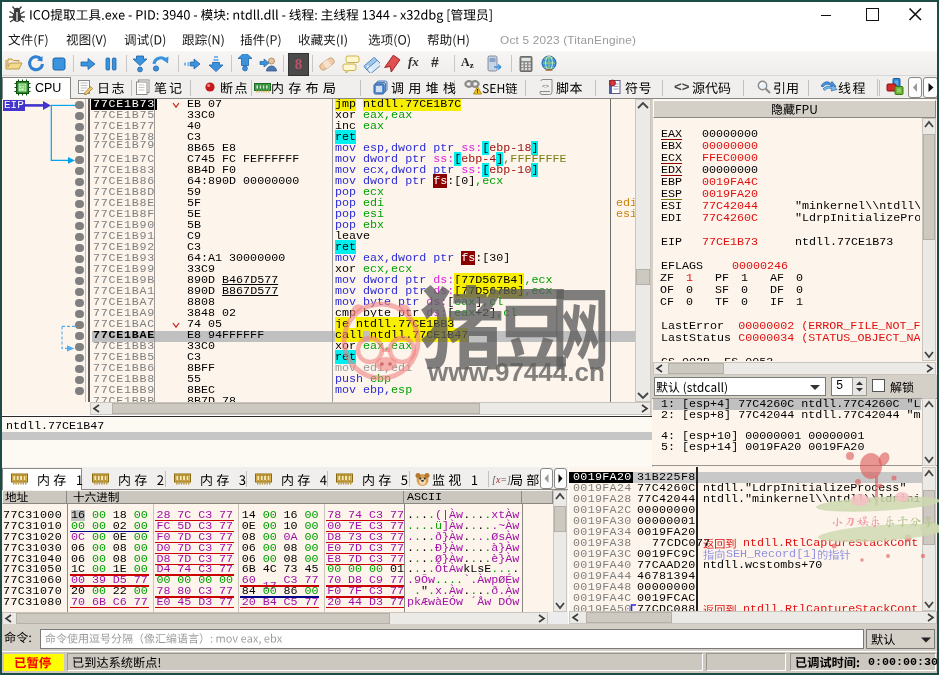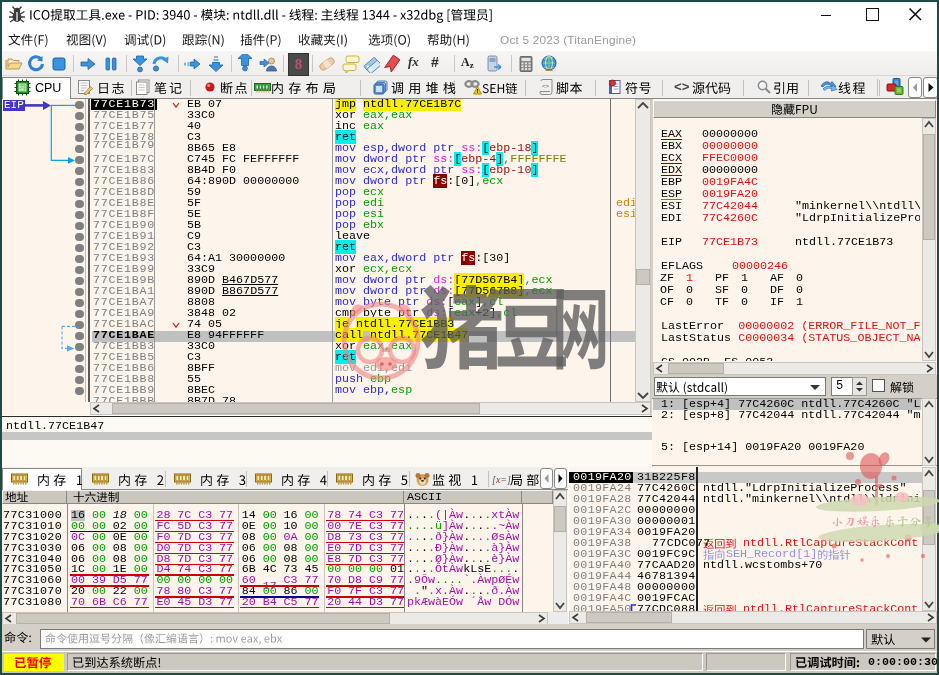--- a/index.html
+++ b/index.html
@@ -553,20 +553,21 @@
       <path d="M4 11 L7.5 14.5 L11 11 Z" fill="#333"></path>
     </svg>
 <div class="abs" style="left:872px;top:379px;width:13px;height:13px;background:#fff;border:1px solid #555;box-sizing:border-box"></div>
 <svg style="position:absolute;left:890.0px;top:377.7px;overflow:visible" width="26" height="18">
       <path transform="translate(0,13.8)" d="M3.1 -6.3V-4.9H2.1V-6.3ZM3.8 -6.3H4.9V-4.9H3.8ZM1.9 -7C2.1 -7.4 2.4 -7.8 2.5 -8.3H4.1C3.9 -7.9 3.8 -7.4 3.6 -7ZM2.3 -10.1C1.9 -8.6 1.2 -7.2 0.4 -6.3C0.6 -6.1 0.9 -5.9 1.1 -5.7L1.3 -6.1V-3.8C1.3 -2.5 1.2 -0.7 0.4 0.6C0.6 0.7 0.9 0.9 1.1 1C1.6 0.2 1.8 -0.9 2 -1.9H3.1V0.3H3.8V-1.9H4.9V-0.1C4.9 0 4.8 0.1 4.7 0.1C4.6 0.1 4.3 0.1 3.9 0.1C4 0.3 4.1 0.6 4.1 0.9C4.7 0.9 5.1 0.8 5.3 0.7C5.6 0.6 5.6 0.3 5.6 -0.1V-7H4.4C4.7 -7.5 4.9 -8.2 5.1 -8.7L4.6 -9L4.5 -9H2.8C2.9 -9.3 3 -9.6 3.1 -9.9ZM3.1 -4.2V-2.6H2C2.1 -3 2.1 -3.5 2.1 -3.8V-4.2ZM3.8 -4.2H4.9V-2.6H3.8ZM7 -5.5C6.8 -4.5 6.4 -3.5 5.9 -2.8C6.1 -2.7 6.5 -2.6 6.6 -2.4C6.8 -2.8 7.1 -3.2 7.2 -3.6H8.6V-2.2H6.1V-1.4H8.6V0.9H9.4V-1.4H11.5V-2.2H9.4V-3.6H11.2V-4.4H9.4V-5.5H8.6V-4.4H7.5C7.6 -4.7 7.7 -5.1 7.8 -5.4ZM6.1 -9.5V-8.7H7.8C7.6 -7.6 7.1 -6.6 5.9 -6.1C6 -5.9 6.3 -5.6 6.4 -5.4C7.8 -6.1 8.4 -7.3 8.6 -8.7H10.3C10.3 -7.3 10.2 -6.7 10 -6.6C10 -6.5 9.9 -6.5 9.7 -6.5C9.5 -6.5 9.1 -6.5 8.6 -6.5C8.7 -6.3 8.8 -6 8.8 -5.8C9.3 -5.7 9.8 -5.7 10.1 -5.8C10.4 -5.8 10.6 -5.9 10.7 -6.1C11 -6.4 11.1 -7.1 11.2 -9.1C11.2 -9.3 11.2 -9.5 11.2 -9.5Z M19.7 -5.4V-3.3C19.7 -2.1 19.4 -0.6 16.4 0.3C16.6 0.5 16.9 0.8 17 1C20.1 -0.1 20.5 -1.8 20.5 -3.3V-5.4ZM20.1 -0.7C21.1 -0.2 22.4 0.5 23 0.9L23.6 0.3C22.9 -0.2 21.6 -0.8 20.6 -1.3ZM17.3 -9.3C17.8 -8.7 18.2 -7.8 18.4 -7.2L19.2 -7.6C18.9 -8.2 18.5 -9 18 -9.7ZM22.3 -9.6C22 -9 21.5 -8 21.1 -7.5L21.8 -7.2C22.2 -7.8 22.7 -8.6 23.1 -9.3ZM14.1 -10C13.8 -8.9 13.1 -7.8 12.4 -7.1C12.5 -6.9 12.8 -6.5 12.9 -6.3C13.3 -6.8 13.7 -7.3 14 -7.9H17V-8.7H14.5C14.7 -9.1 14.8 -9.4 14.9 -9.8ZM12.8 -4.1V-3.3H14.4V-1C14.4 -0.4 13.9 0.1 13.7 0.3C13.8 0.4 14.1 0.7 14.2 0.9C14.4 0.7 14.8 0.5 16.9 -0.7C16.9 -0.9 16.8 -1.2 16.7 -1.5L15.3 -0.7V-3.3H16.9V-4.1H15.3V-5.7H16.7V-6.6H13.3V-5.7H14.4V-4.1ZM19.7 -10.2V-6.9H17.5V-1.2H18.4V-6H21.9V-1.3H22.8V-6.9H20.6V-10.2Z" fill="#000"></path>
     </svg>
 <div class="abs" style="left:652px;top:398px;width:285px;height:68px;background:#fdf5ec;border-top:1px solid #9a9690;border-bottom:1px solid #9a9690;box-sizing:border-box"></div>
 <div class="abs" style="left:653px;top:399.1px;width:268px;height:10.8px;background:#c0c0c0"></div>
 <div class="abs m" style="left:661px;top:399.1px;width:260px;height:11px;line-height:10.8px;overflow:hidden">1: [esp+4] 77C4260C ntdll.77C4260C "L</div>
 <div class="abs m" style="left:661px;top:409.9px;width:260px;height:11px;line-height:10.8px;overflow:hidden">2: [esp+8] 77C42044 ntdll.77C42044 "m</div>
+<div class="abs m" style="left:661px;top:431.4px;width:260px;height:11px;line-height:10.8px;overflow:hidden">4: [esp+10] 00000001 00000001</div>
 <div class="abs m" style="left:661px;top:442.1px;width:260px;height:11px;line-height:10.8px;overflow:hidden">5: [esp+14] 0019FA20 0019FA20</div>
 <div class="abs" style="left:922px;top:398px;width:14px;height:68px;background:#eceae6;border:1px solid #c9c5bd;box-sizing:border-box"></div>
 <svg class="abs" style="left:922px;top:398px" width="14" height="14">
       <path d="M3 9 L7.0 4 L11 9" fill="none" stroke="#444" stroke-width="1.8"></path>
     </svg>
 <svg class="abs" style="left:922px;top:452px" width="14" height="14">
       <path d="M3 5 L7.0 10 L11 5" fill="none" stroke="#444" stroke-width="1.8"></path>
     </svg>
 <div class="abs" style="left:2px;top:467px;width:566px;height:158px;background:#f1efed"></div>
 <div class="abs" style="left:2px;top:467px;width:566px;height:23px;background:#f1efed;border-bottom:1px solid #8a8884;box-sizing:border-box"></div>
@@ -709,21 +710,21 @@
 <svg style="position:absolute;left:5.0px;top:488.2px;overflow:visible" width="25" height="17">
       <path transform="translate(0,13.3)" d="M5 -8.7V-5.5L3.7 -5L4 -4.2L5 -4.6V-0.9C5 0.3 5.4 0.7 6.7 0.7C7 0.7 9.2 0.7 9.6 0.7C10.8 0.7 11.1 0.2 11.2 -1.4C11 -1.5 10.6 -1.6 10.4 -1.8C10.3 -0.4 10.2 -0.1 9.5 -0.1C9.1 -0.1 7.1 -0.1 6.7 -0.1C6 -0.1 5.8 -0.3 5.8 -0.9V-4.9L7.4 -5.6V-1.7H8.2V-6L9.8 -6.6C9.8 -4.8 9.8 -3.5 9.7 -3.2C9.7 -2.9 9.6 -2.9 9.4 -2.9C9.3 -2.9 8.9 -2.9 8.6 -2.9C8.7 -2.7 8.8 -2.4 8.8 -2.2C9.1 -2.2 9.6 -2.2 9.9 -2.3C10.3 -2.3 10.5 -2.5 10.5 -3C10.6 -3.5 10.6 -5.2 10.6 -7.4L10.7 -7.6L10.1 -7.8L9.9 -7.7L9.7 -7.5L8.2 -6.8V-9.7H7.4V-6.5L5.8 -5.8V-8.7ZM0.4 -1.8 0.7 -0.9C1.8 -1.4 3.1 -2 4.3 -2.5L4.1 -3.3L2.8 -2.8V-6.1H4.2V-6.9H2.8V-9.6H2V-6.9H0.5V-6.1H2V-2.4C1.4 -2.2 0.8 -1.9 0.4 -1.8Z M16.6 -7.2V-0.3H15.2V0.5H22.8V-0.3H20.1V-4.9H22.6V-5.7H20.1V-9.7H19.2V-0.3H17.5V-7.2ZM12 -1.9 12.3 -1C13.4 -1.5 14.8 -2.1 16.2 -2.7L16 -3.4L14.5 -2.8V-6.1H16V-6.9H14.5V-9.6H13.7V-6.9H12.1V-6.1H13.7V-2.5C13.1 -2.3 12.5 -2.1 12 -1.9Z" fill="#000"></path>
     </svg>
 <svg style="position:absolute;left:73.0px;top:488.2px;overflow:visible" width="48" height="17">
       <path transform="translate(0,13.3)" d="M5.3 -9.7V-5.4H0.6V-4.5H5.3V0.9H6.3V-4.5H11V-5.4H6.3V-9.7Z M12.3 -6.7V-5.8H22.6V-6.7ZM15.2 -4.4C14.4 -2.7 13.2 -0.9 12.1 0.3C12.4 0.4 12.8 0.7 13 0.9C14.1 -0.4 15.3 -2.3 16.1 -4.1ZM18.6 -4.1C19.7 -2.6 21.1 -0.4 21.7 0.8L22.6 0.3C21.9 -0.9 20.5 -3 19.4 -4.5ZM16.3 -9.4C16.7 -8.6 17.2 -7.6 17.4 -6.9L18.3 -7.3C18.1 -7.9 17.6 -8.9 17.2 -9.7Z M24.1 -9C24.8 -8.4 25.6 -7.6 25.9 -7.1L26.6 -7.6C26.2 -8.1 25.4 -8.9 24.8 -9.5ZM31.6 -9.5V-7.6H29.6V-9.5H28.8V-7.6H27.1V-6.8H28.8V-5.4L28.8 -4.7H27.1V-3.9H28.7C28.5 -3 28.1 -2.1 27.2 -1.5C27.4 -1.4 27.7 -1 27.9 -0.9C28.9 -1.6 29.3 -2.8 29.5 -3.9H31.6V-0.9H32.4V-3.9H34.2V-4.7H32.4V-6.8H33.9V-7.6H32.4V-9.5ZM29.6 -6.8H31.6V-4.7H29.6L29.6 -5.4ZM26.2 -5.5H23.8V-4.7H25.4V-1.4C24.9 -1.2 24.3 -0.7 23.6 -0L24.2 0.8C24.8 -0 25.4 -0.7 25.8 -0.7C26 -0.7 26.4 -0.3 26.9 -0C27.7 0.5 28.7 0.6 30.1 0.6C31.2 0.6 33.3 0.5 34.1 0.5C34.1 0.2 34.3 -0.2 34.4 -0.4C33.3 -0.3 31.5 -0.2 30.1 -0.2C28.8 -0.2 27.9 -0.3 27.1 -0.7C26.7 -1 26.5 -1.2 26.2 -1.3Z M42.6 -8.7V-2.3H43.5V-8.7ZM44.7 -9.6V-0.3C44.7 -0.1 44.6 -0 44.5 -0C44.3 -0 43.6 -0 42.9 -0C43 0.2 43.2 0.6 43.2 0.9C44.1 0.9 44.7 0.9 45.1 0.7C45.4 0.6 45.6 0.3 45.6 -0.3V-9.6ZM36.4 -9.5C36.2 -8.3 35.8 -7.2 35.3 -6.4C35.5 -6.3 35.9 -6.2 36.1 -6.1C36.2 -6.4 36.4 -6.8 36.6 -7.3H38.2V-6.1H35.3V-5.3H38.2V-4.1H35.9V-0H36.6V-3.3H38.2V0.9H39V-3.3H40.6V-0.9C40.6 -0.8 40.6 -0.7 40.4 -0.7C40.3 -0.7 39.9 -0.7 39.4 -0.8C39.5 -0.5 39.6 -0.2 39.7 0C40.3 0 40.8 0 41 -0.1C41.3 -0.3 41.4 -0.5 41.4 -0.9V-4.1H39V-5.3H41.8V-6.1H39V-7.3H41.4V-8.1H39V-9.7H38.2V-8.1H36.9C37.1 -8.5 37.2 -8.9 37.3 -9.3Z" fill="#000"></path>
     </svg>
 <div class="abs m" style="left:407px;top:491px;line-height:12px">ASCII</div>
 <div class="row m" style="left:3px;top:509.9px;line-height:10.9px;letter-spacing:0.38px;color:#000">77C31000</div>
 <div class="row m" style="left:71.0px;top:509.9px;line-height:10.9px;color:#000;background:#c0c0c0;">16</div>
 <div class="row m" style="left:91.9px;top:509.9px;line-height:10.9px;color:#00a000;">00</div>
-<div class="row m" style="left:112.8px;top:509.9px;line-height:10.9px;color:#000;font-style:italic;">18</div>
+<div class="row m" style="left:112.8px;top:509.9px;line-height:10.9px;color:#000;">18</div>
 <div class="row m" style="left:133.7px;top:509.9px;line-height:10.9px;color:#00a000;">00</div>
 <div class="row m" style="left:156.4px;top:509.9px;line-height:10.9px;color:#a111a6;">28</div>
 <div class="row m" style="left:177.3px;top:509.9px;line-height:10.9px;color:#a111a6;">7C</div>
 <div class="row m" style="left:198.2px;top:509.9px;line-height:10.9px;color:#a111a6;">C3</div>
 <div class="row m" style="left:219.1px;top:509.9px;line-height:10.9px;color:#a111a6;">77</div>
 <div class="row m" style="left:241.8px;top:509.9px;line-height:10.9px;color:#000;">14</div>
 <div class="row m" style="left:262.7px;top:509.9px;line-height:10.9px;color:#00a000;">00</div>
 <div class="row m" style="left:283.6px;top:509.9px;line-height:10.9px;color:#000;">16</div>
 <div class="row m" style="left:304.5px;top:509.9px;line-height:10.9px;color:#00a000;">00</div>
 <div class="row m" style="left:327.2px;top:509.9px;line-height:10.9px;color:#a111a6;">78</div>
@@ -1040,20 +1041,21 @@
 </svg>
 <svg style="position:absolute;left:419.0px;top:257.5px;overflow:visible" width="92" height="135">
         <path transform="translate(0,103.5) scale(0.95,1)" d="M24.6 -75.4C23.2 -73.1 21.6 -70.6 19.6 -68.2C17.6 -71 15.1 -73.8 12.2 -76.5L4.7 -70.8C8.1 -67.5 10.8 -64.2 13 -60.8C9.4 -57.2 5.6 -54 2.1 -51.8C4.1 -49.4 6.8 -45 8.2 -42.1C11.2 -44.5 14.3 -47.5 17.4 -50.8C18.4 -47.7 19 -44.5 19.3 -41.2C15.4 -33.7 8.7 -26.2 2.5 -22.1C4.6 -19.9 7.2 -15.8 8.5 -13.1C12.5 -16.2 16.5 -20.5 20.1 -25.3C20 -15.3 19.2 -6.8 17.4 -4.4C16.7 -3.5 16 -3.1 14.8 -2.9C12.9 -2.7 10 -2.7 5.9 -3C7.6 0.1 8.6 4 8.7 7.5C12.9 7.6 16.6 7.6 19.8 6.8C22.1 6.3 23.9 5 25.3 3.1C29.1 -2.2 30.1 -13.5 30.1 -25.3C32.1 -23 34.4 -20 35.5 -18.2C37.9 -19.4 40.2 -20.8 42.6 -22.2V8H52.6V4.6H71.5V8H82V-34.4H58.9C61.3 -36.5 63.6 -38.7 65.9 -41H86.7V-50.5H74.2C78.9 -56.5 83.2 -63.1 86.8 -70.1L77 -73.5C75.3 -70 73.4 -66.7 71.3 -63.4V-67.4H60.1V-76.4H49.6V-67.4H36.3V-58.1H49.6V-50.5H31.9V-41H51.1C44.7 -35.7 37.6 -31.2 30.1 -27.6V-27.7C30.1 -38.9 29.3 -49.4 24.8 -59.3C27.8 -63 30.4 -66.8 32.5 -70.3ZM60.1 -58.1H67.6C65.5 -55.5 63.4 -52.9 61.2 -50.5H60.1ZM52.6 -10.8H71.5V-4.1H52.6ZM52.6 -19.2V-25.6H71.5V-19.2Z" fill="rgba(92,92,92,0.78)"></path>
       </svg>
 <svg style="position:absolute;left:494.0px;top:257.5px;overflow:visible" width="92" height="135">
         <path transform="translate(0,103.5) scale(0.84,1)" d="M6.4 -72.5V-62.5H83.1V-72.5ZM25.3 -45.7H63.4V-34.3H25.3ZM19.9 -21.6C22.2 -16.3 24.5 -9.4 25.3 -4.9H4.3V5.1H85.7V-4.9H61.8C64.8 -9.9 68 -15.8 70.6 -21.5L58.4 -24.2C56.8 -18.4 53.7 -10.8 50.7 -4.9H27.2L36.2 -7.6C35.3 -12.1 32.7 -19 30 -24.3ZM14 -55.8V-24.3H75.3V-55.8Z" fill="rgba(92,92,92,0.78)"></path>
       </svg>
 <svg style="position:absolute;left:552.0px;top:257.5px;overflow:visible" width="92" height="135">
         <path transform="translate(0,103.5) scale(0.64,1)" d="M28.7 -30.7C26.1 -22.7 22.5 -15.7 17.7 -10.3V-43.9C21.3 -39.9 25.1 -35.3 28.7 -30.7ZM6.9 -71.5V7.9H17.7V-7.1C20 -5.7 22.8 -3.7 24 -2.6C28.7 -7.8 32.5 -14.3 35.5 -21.8C37.5 -19 39.3 -16.5 40.7 -14.2L47.2 -21.8C45.1 -24.8 42.3 -28.6 39.1 -32.6C41.1 -39.9 42.6 -47.8 43.6 -56.3L34.1 -57.4C33.5 -51.9 32.7 -46.6 31.6 -41.7C28.7 -45 25.7 -48.3 22.9 -51.3L17.7 -45.7V-61.3H72.5V-5.1C72.5 -3.4 71.7 -2.8 69.9 -2.7C68 -2.7 61.4 -2.6 55.7 -3.1C57.3 -0.2 59.2 4.9 59.8 7.8C68.4 7.9 74.1 7.6 78 5.8C81.9 4.1 83.2 1.1 83.2 -5V-71.5ZM42.3 -44.9C46.1 -40.8 50 -36 53.5 -31.1C50.5 -21.4 46 -13.3 39.8 -7.6C42.1 -6.3 46.4 -3.2 48.1 -1.8C53.1 -7 57.1 -13.7 60.1 -21.4C62.3 -18 64 -14.8 65.2 -12L72.4 -18.8C70.5 -22.9 67.5 -27.7 63.9 -32.7C65.9 -39.9 67.3 -47.8 68.4 -56.2L58.8 -57.2C58.2 -52 57.4 -47.1 56.4 -42.3C54 -45.4 51.4 -48.2 48.8 -50.9Z" fill="rgba(92,92,92,0.78)"></path>
       </svg>
+<div class="abs" style="left:428px;top:357px;font:bold 26px 'Liberation Sans',sans-serif;color:rgba(95,95,95,0.78);letter-spacing:0px">www.97444.cn</div>
 <svg class="abs" style="left:790px;top:440px;overflow:visible" width="149" height="140">
 <g fill="rgba(220,85,85,0.6)">
 <ellipse cx="81" cy="26" rx="11" ry="13"></ellipse>
 <ellipse cx="94" cy="19" rx="5" ry="7" transform="rotate(25 94 19)"></ellipse>
 <circle cx="68" cy="42" r="3"></circle>
           <circle cx="90" cy="46" r="2.5"></circle>
 <rect x="85" y="36" width="3" height="30" rx="1.5"></rect>
 <circle cx="60" cy="16" r="4"></circle>
           <circle cx="104" cy="38" r="2.5"></circle>
 <circle cx="44" cy="106" r="2.5"></circle>

